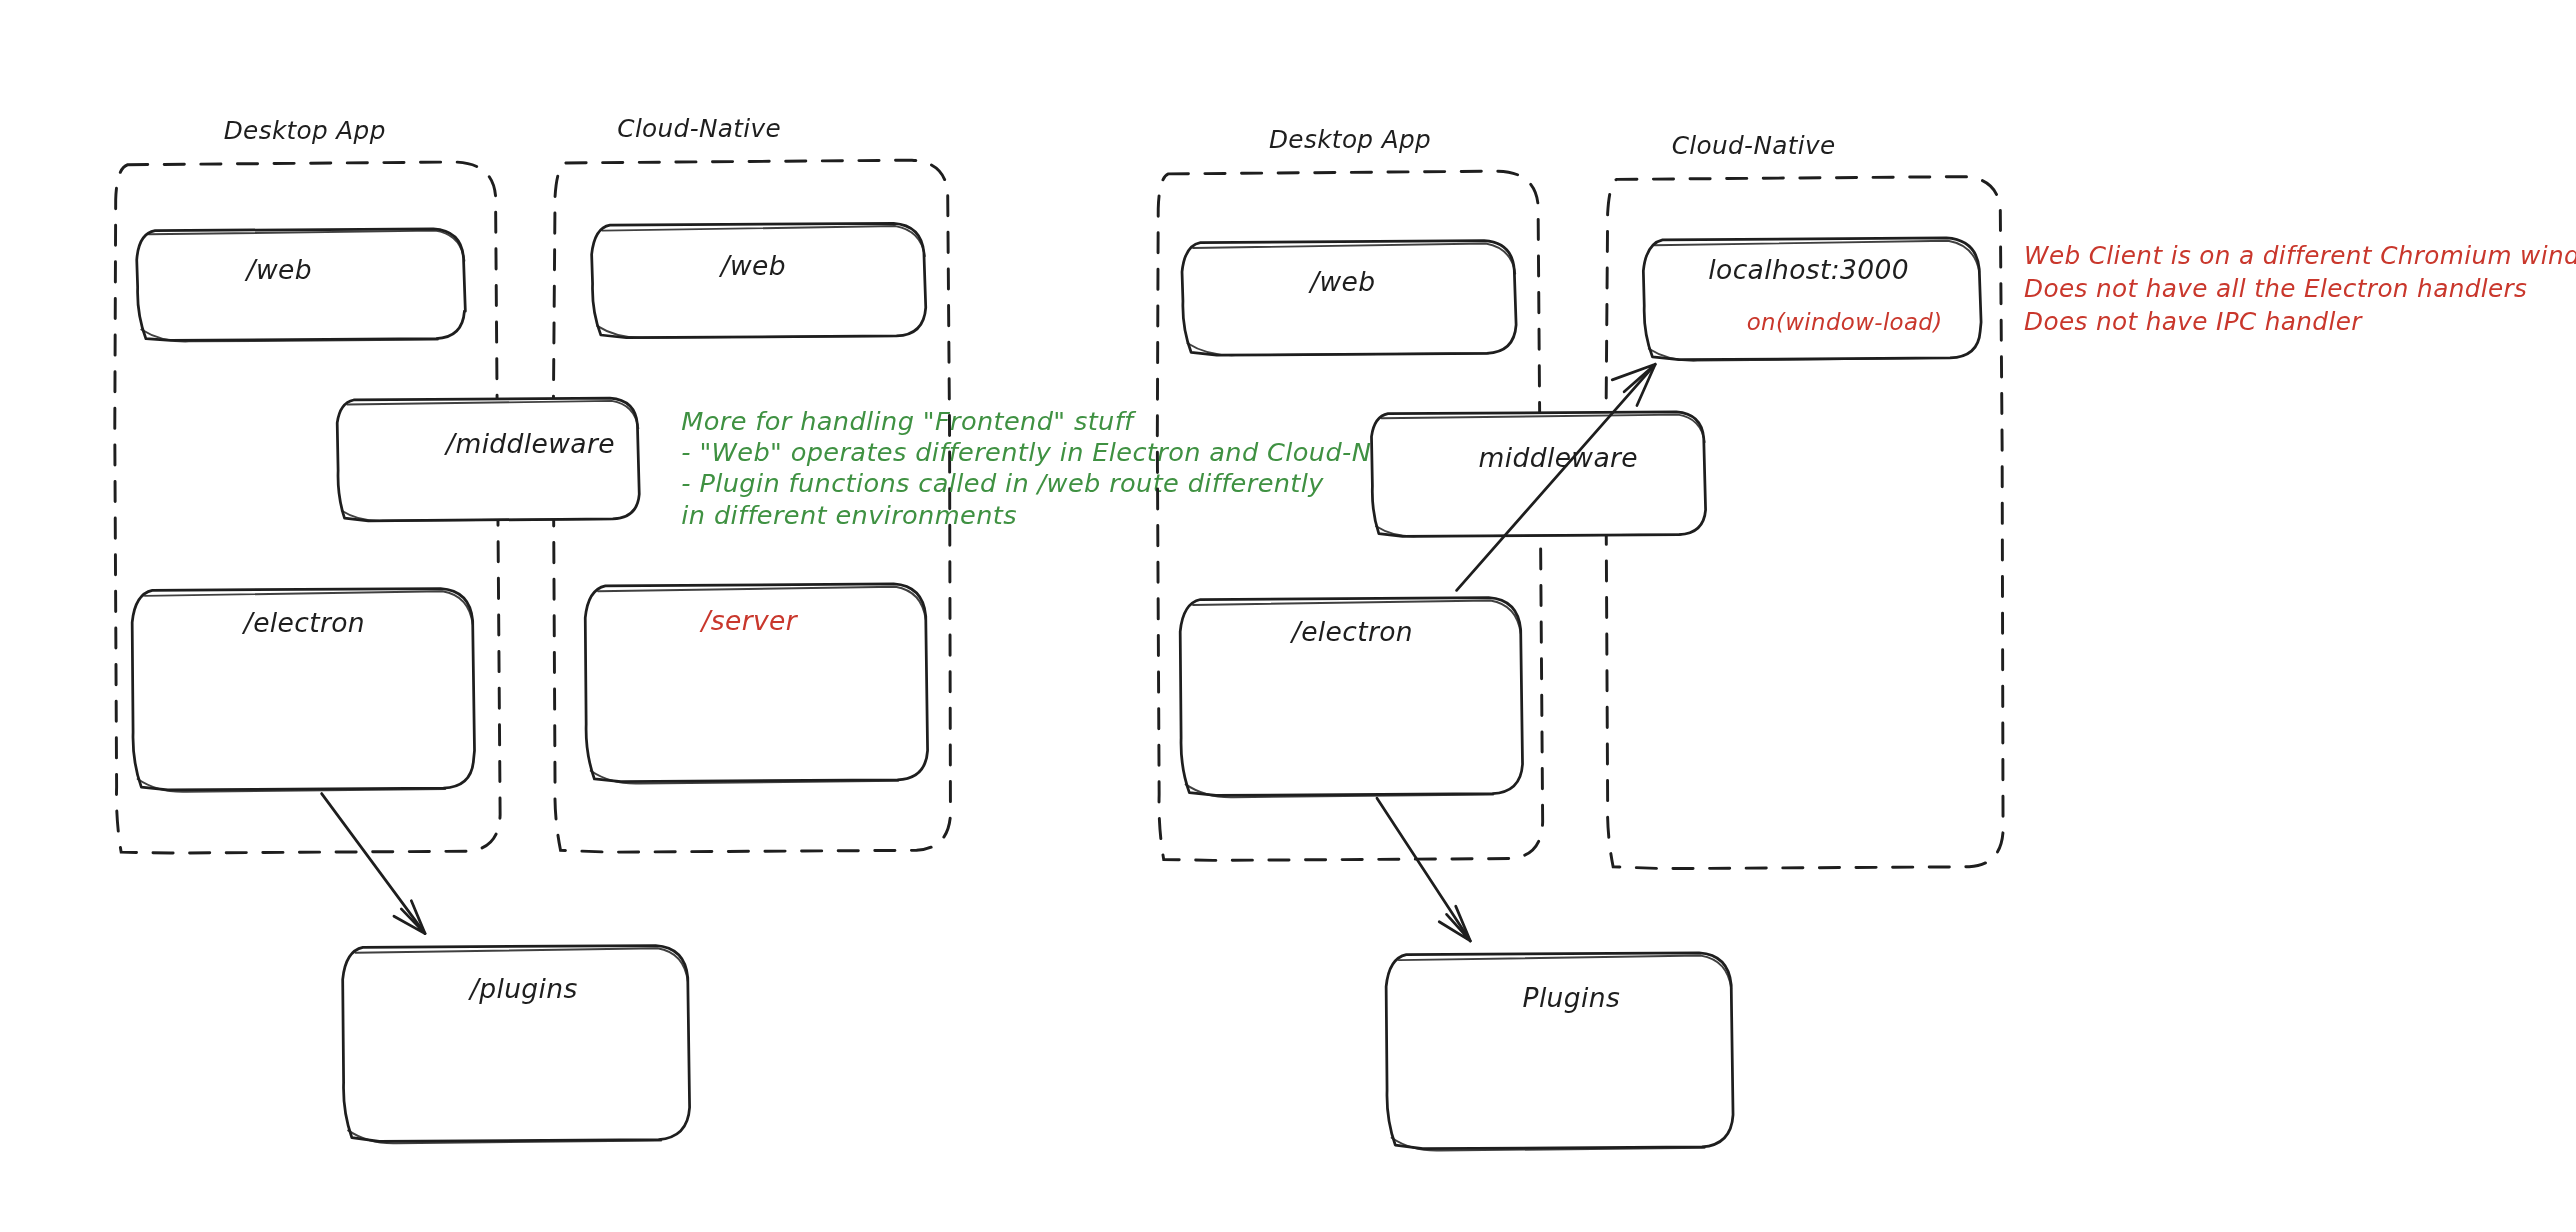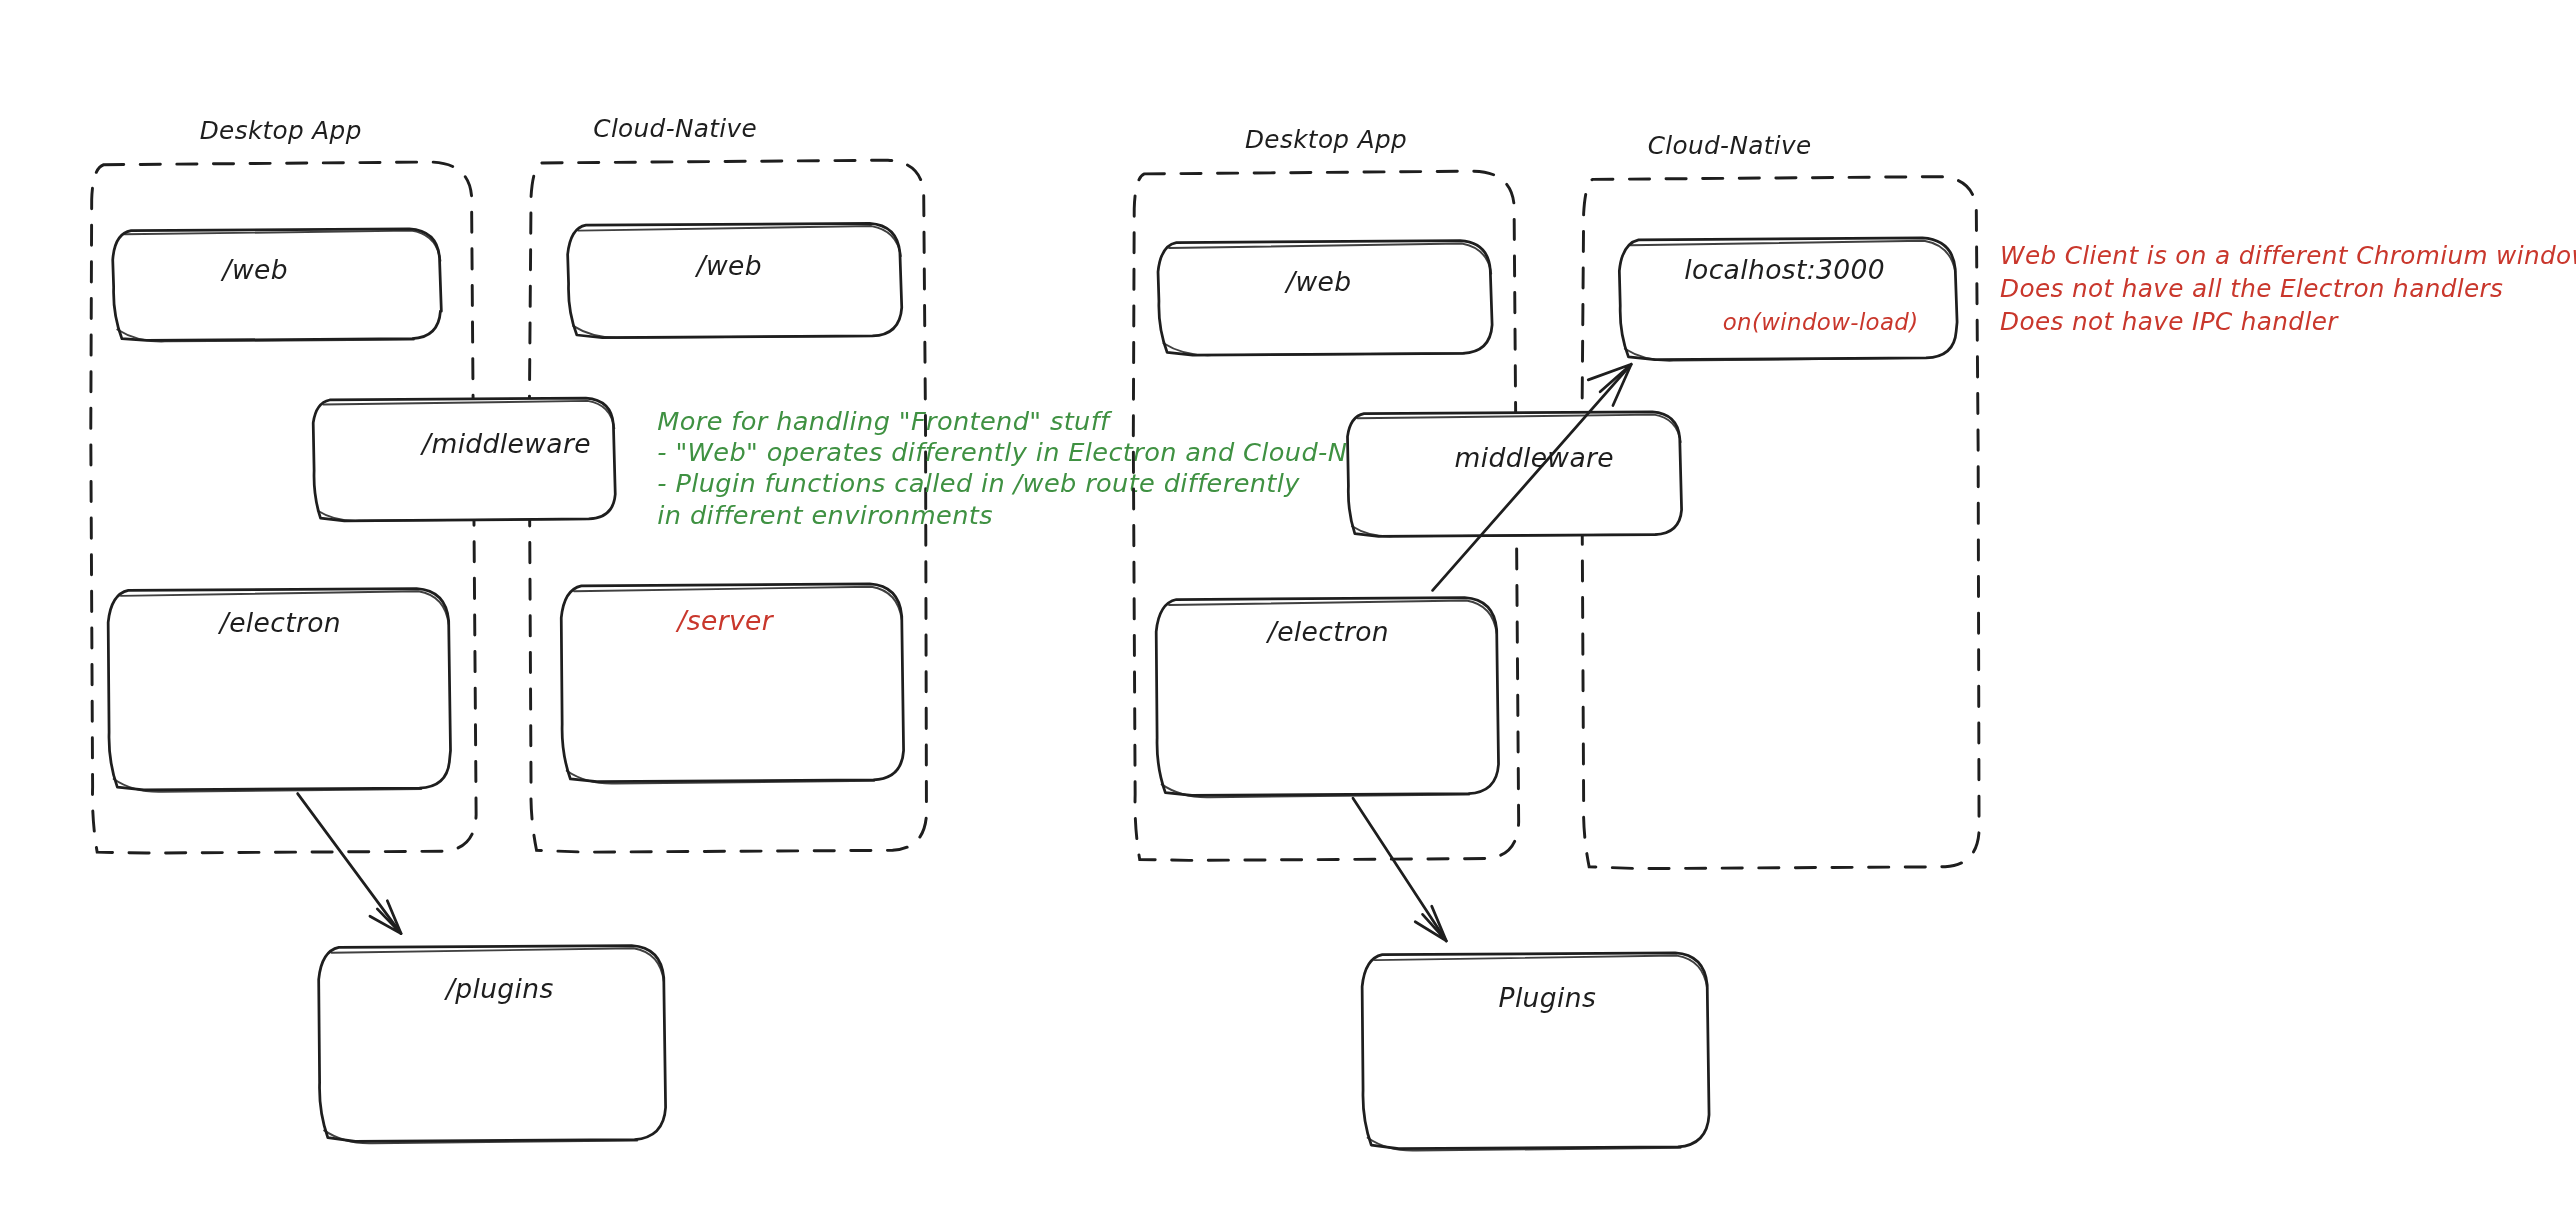--- a/index.html
+++ b/index.html
@@ -12,20 +12,21 @@
     height: 1232px;
     overflow: hidden;
     font-family: "DejaVu Sans", sans-serif;
     position: relative;
   }
   #canvas {
     position: absolute;
     inset: 0;
     width: 2096px;
     height: 1232px;
+    margin-left: 24px;
   }
   svg#sketch {
     position: absolute;
     left: 0;
     top: 0;
     width: 2576px;
     height: 1232px;
     overflow: visible;
   }
   .hand {

